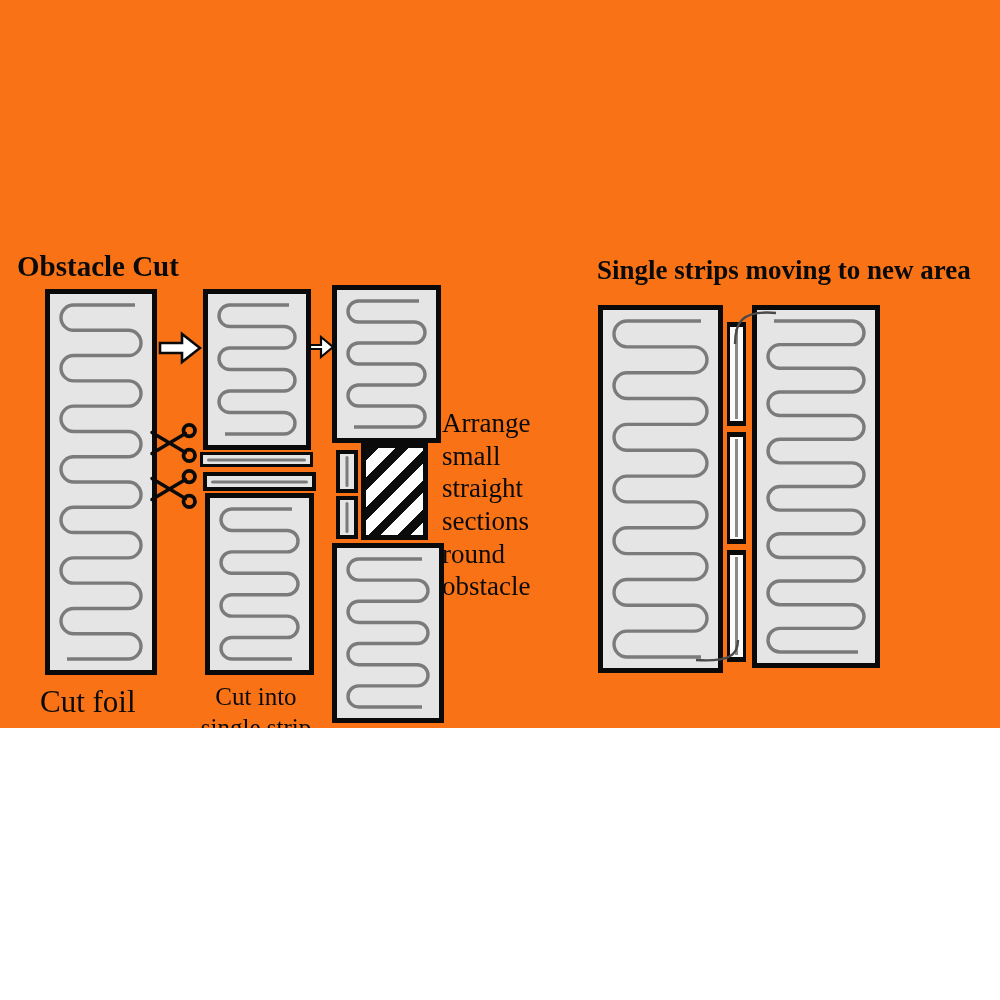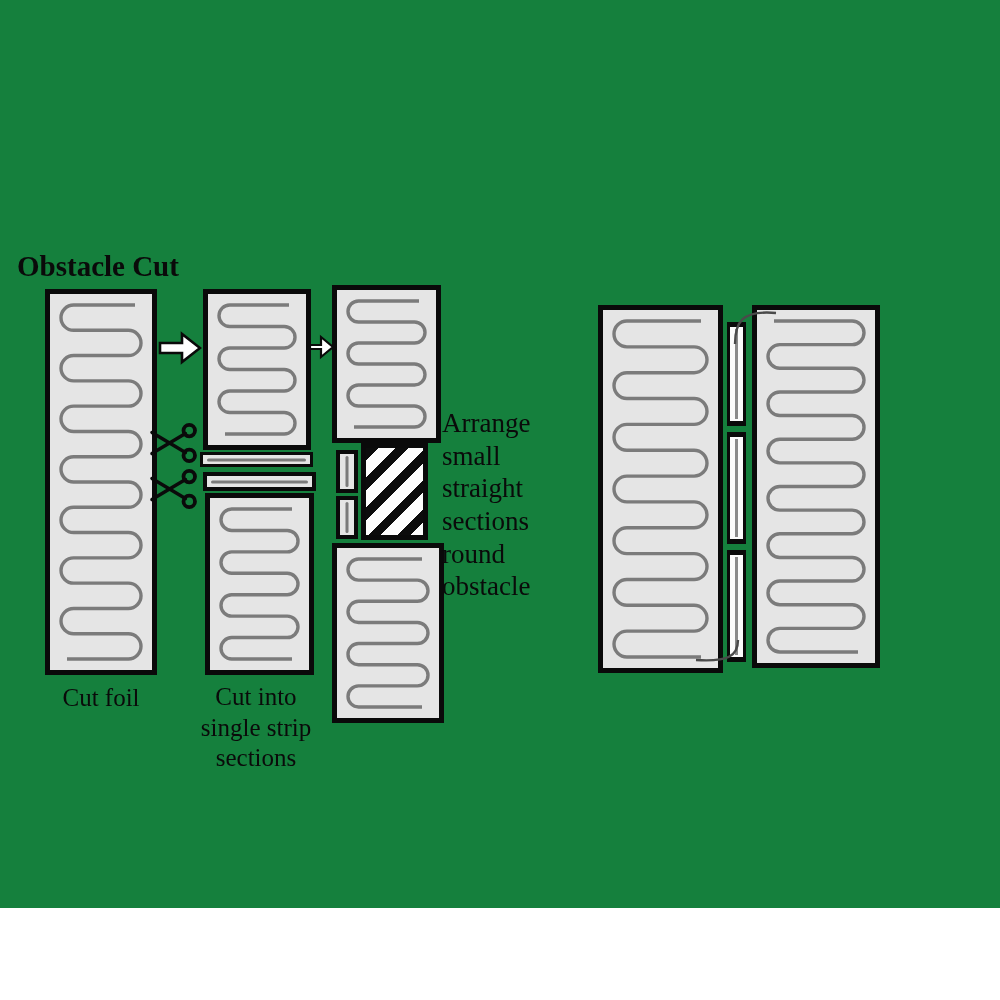--- a/index.html
+++ b/index.html
@@ -1,22 +1,22 @@
 <!DOCTYPE html>
 <html style="--foil: #e5e5e5; --wire: #7b7b7b; --ink: #0a0a0a;"><head>
 <meta charset="utf-8">
 <style>
   html,body{margin:0;padding:0;background:#fff;}
-  .stage{position:relative;width:1000px;height:908px;background:#15803d;overflow:hidden;
+  .stage{position:relative;width:1000px;height:728px;background:#f97316;overflow:hidden;
          font-family:"Liberation Serif", serif;color:#0a0a0a;}
   .title{position:absolute;font-weight:bold;white-space:nowrap;}
   #t-left{left:17px;top:250px;font-size:29px;}
   #t-right{left:597px;top:255px;font-size:27px;}
   .label{position:absolute;}
-  #cut-foil{left:40px;top:684px;width:122px;text-align:center;font-size:25px;}
+  #cut-foil{left:40px;top:684px;width:122px;text-align:left;font-size:31px;}
   #cut-into{left:189px;top:682px;width:134px;text-align:center;font-size:25px;line-height:1.22;}
   #arrange{left:442px;top:407px;width:114px;font-size:27px;line-height:1.21;}
   .panel{position:absolute;background:var(--foil,#e5e5e5);border:5px solid var(--ink,#0a0a0a);box-sizing:border-box;}
   .panel svg{display:block;}
   .strip-h{position:absolute;background:var(--foil,#e5e5e5);border:3px solid var(--ink,#0a0a0a);box-sizing:border-box;}
   .hwire{position:absolute;left:4px;right:4px;top:50%;transform:translateY(-50%);height:3px;
          background:var(--wire,#7b7b7b);border-radius:2px;}
   .strip-v{position:absolute;background:var(--foil,#e5e5e5);border:4px solid var(--ink,#0a0a0a);box-sizing:border-box;}
   .vwire{position:absolute;top:2px;bottom:2px;left:50%;transform:translateX(-50%);width:3px;
          background:var(--wire,#7b7b7b);border-radius:2px;}
@@ -26,20 +26,21 @@
   .obstacle{position:absolute;border:5px solid var(--ink,#0a0a0a);box-sizing:border-box;
             background:repeating-linear-gradient(135deg,#0c0c0c 0 9px,#fdfdfd 9px 21px);}
   .icon{position:absolute;}
 </style>
 </head>
 <body>
 
 <div class="stage">
 
   <div class="title" id="t-left">Obstacle Cut</div>
+  <div class="title" id="t-right">Single strips moving to new area</div>
 
   <div class="panel" style="left:45px;top:289px;width:112px;height:386px;">
     <svg width="102" height="376">
         <path d="M 85 11 L 23.642857142857142 11 A 12.642857142857142 12.642857142857142 0 0 0 23.642857142857142 36.285714285714285 L 78.35714285714286 36.285714285714285 A 12.642857142857142 12.642857142857142 0 0 1 78.35714285714286 61.57142857142857 L 23.642857142857142 61.57142857142857 A 12.642857142857142 12.642857142857142 0 0 0 23.642857142857142 86.85714285714286 L 78.35714285714286 86.85714285714286 A 12.642857142857142 12.642857142857142 0 0 1 78.35714285714286 112.14285714285714 L 23.642857142857142 112.14285714285714 A 12.642857142857142 12.642857142857142 0 0 0 23.642857142857142 137.42857142857142 L 78.35714285714286 137.42857142857142 A 12.642857142857142 12.642857142857142 0 0 1 78.35714285714286 162.7142857142857 L 23.642857142857142 162.7142857142857 A 12.642857142857142 12.642857142857142 0 0 0 23.642857142857142 187.99999999999997 L 78.35714285714286 187.99999999999997 A 12.642857142857142 12.642857142857142 0 0 1 78.35714285714286 213.28571428571425 L 23.642857142857142 213.28571428571425 A 12.642857142857142 12.642857142857142 0 0 0 23.642857142857142 238.57142857142853 L 78.35714285714286 238.57142857142853 A 12.642857142857142 12.642857142857142 0 0 1 78.35714285714286 263.85714285714283 L 23.642857142857142 263.85714285714283 A 12.642857142857142 12.642857142857142 0 0 0 23.642857142857142 289.1428571428571 L 78.35714285714286 289.1428571428571 A 12.642857142857142 12.642857142857142 0 0 1 78.35714285714286 314.4285714285714 L 23.642857142857142 314.4285714285714 A 12.642857142857142 12.642857142857142 0 0 0 23.642857142857142 339.71428571428567 L 78.35714285714286 339.71428571428567 A 12.642857142857142 12.642857142857142 0 0 1 78.35714285714286 364.99999999999994 L 17 364.99999999999994" fill="none" stroke="#7b7b7b" stroke-width="3.4"></path>
       </svg>
   </div>
 
   <svg class="icon" style="left:158px;top:331px;" width="44" height="34" viewBox="0 0 44 34">
     <polygon points="2,12 24,12 24,3 42,17 24,31 24,22 2,22" fill="#ffffff" stroke="#0a0a0a" stroke-width="2.6"></polygon>
   </svg>

